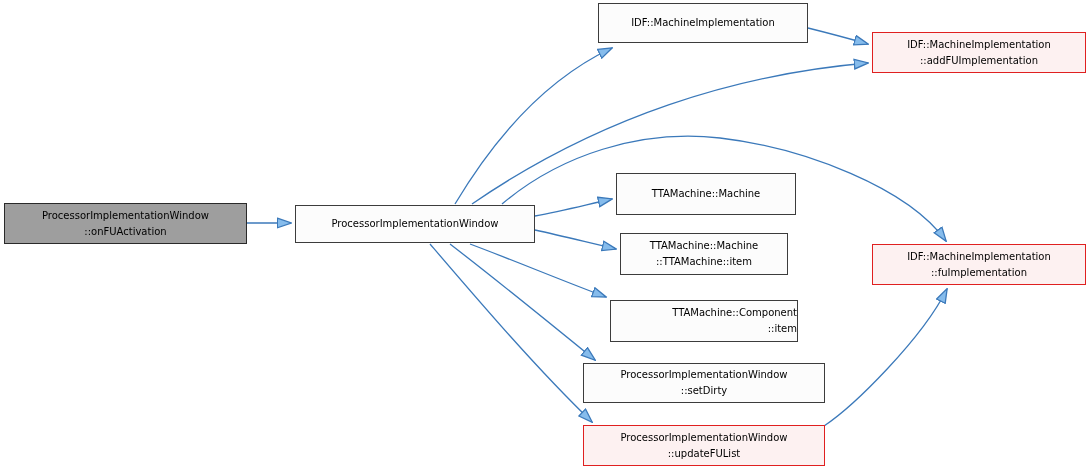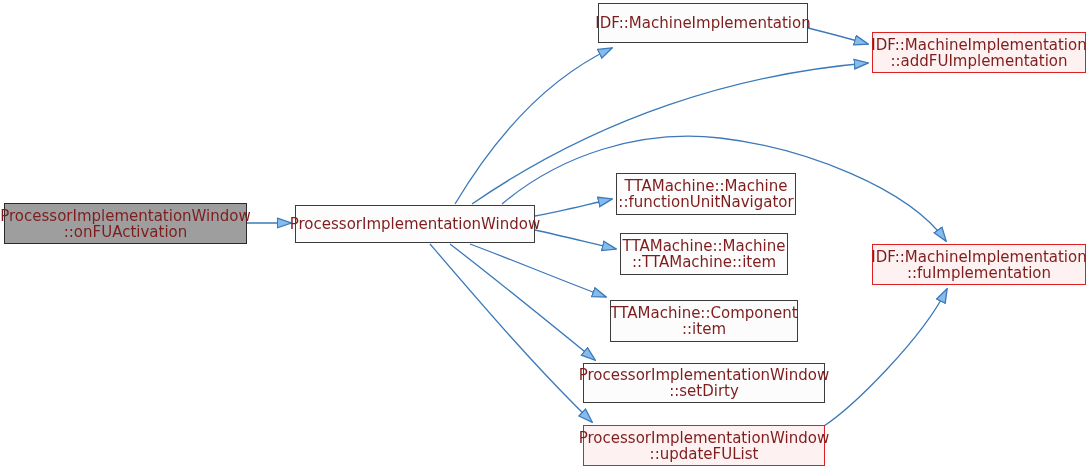--- a/index.html
+++ b/index.html
@@ -11,22 +11,22 @@
     overflow:hidden;
   }
   #edges{position:absolute;left:0;top:0;width:1089px;height:472px;}
   .node{
     position:absolute;
     box-sizing:border-box;
     display:flex;flex-direction:column;
     align-items:center;justify-content:center;
     background:#fcfcfc;
     border:1.2px solid #3c3c3c;
-    color:#7f1d1d;
-    font-size:15px;
+    color:#000000;
+    font-size:10px;
     line-height:16px;
     text-align:center;
     white-space:nowrap;
     cursor:pointer;
   }
   .node.current{
     background:#9e9e9e;
     border:1.7px solid #2a2a2a;
     cursor:default;
   }
@@ -34,21 +34,21 @@
     background:#fdf1f1;
     border:1.2px solid #e02020;
   }
   
   #n-onfu      {left:4px;  top:203px; width:243px; height:41px;}
   #n-handle    {left:295px;top:205px; width:240px; height:38px;}
   #n-addfu     {left:598px;top:3px;   width:210px; height:40px;}
   #n-hasfu     {left:872px;top:32px;  width:214px; height:41px;}
   #n-funav     {left:616px;top:173px; width:180px; height:42px;}
   #n-navitem   {left:620px;top:233px; width:168px; height:42px;}
-  #n-compname  {left:610px;top:300px; width:188px; height:42px;}
+  #n-compname  {left:610px;top:300px; width:188px; height:42px;align-items:flex-end;}
   #n-setdirty  {left:583px;top:363px; width:242px; height:40px;}
   #n-updatefu  {left:583px;top:425px; width:242px; height:41px;}
   #n-fuimpl    {left:872px;top:244px; width:214px; height:41px;}
 </style>
 </head>
 <body>
 
 <div id="canvas">
 
   <svg id="edges" viewBox="0 0 1089 472" xmlns="http://www.w3.org/2000/svg">
@@ -85,21 +85,20 @@
     <span>IDF::MachineImplementation</span>
   </div>
 
   <div id="n-hasfu" class="node highlighted">
     <span>IDF::MachineImplementation</span>
     <span>::addFUImplementation</span>
   </div>
 
   <div id="n-funav" class="node">
     <span>TTAMachine::Machine</span>
-    <span>::functionUnitNavigator</span>
   </div>
 
   <div id="n-navitem" class="node">
     <span>TTAMachine::Machine</span>
     <span>::TTAMachine::item</span>
   </div>
 
   <div id="n-compname" class="node">
     <span>TTAMachine::Component</span>
     <span>::item</span>

